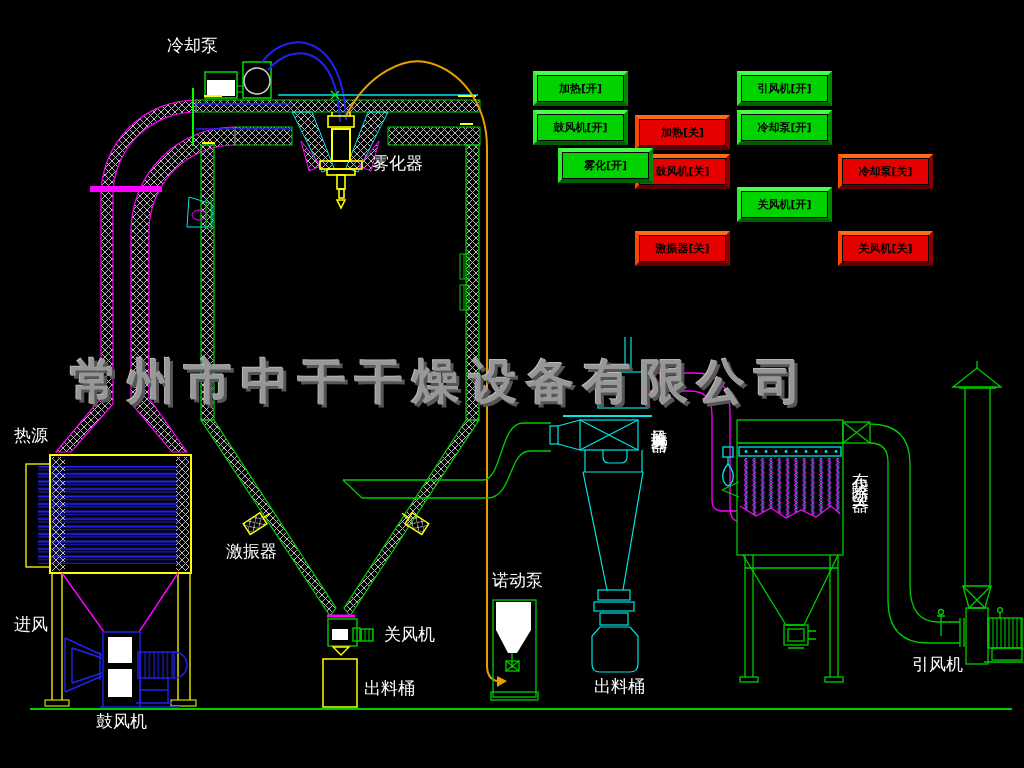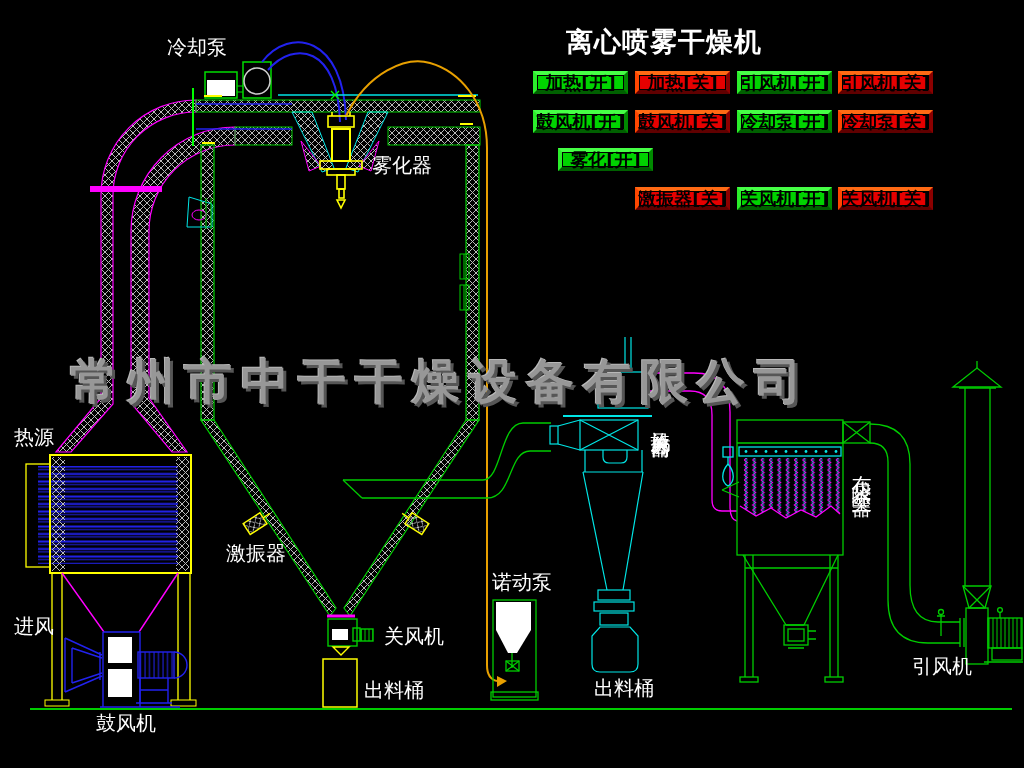--- a/index.html
+++ b/index.html
@@ -1,32 +1,32 @@
 <!DOCTYPE html>
 <html><head>
 <meta charset="utf-8">
 <style>
   html,body{margin:0;padding:0;background:#000;}
   #screen{position:relative;width:1024px;height:768px;background:#000;overflow:hidden;
           font-family:"DejaVu Sans","Liberation Sans",sans-serif;}
   #diagram{position:absolute;left:0;top:0;z-index:1;}
-  .dlabel{position:absolute;z-index:3;color:#fff;font-size:20px;line-height:1.1;white-space:nowrap;}
+  .dlabel{position:absolute;z-index:3;color:#fff;font-size:17px;line-height:1.1;white-space:nowrap;}
   .dlabel.vert{writing-mode:vertical-rl;letter-spacing:2px;}
   .dlabel.vert.wide{letter-spacing:6px;}
   #watermark{position:absolute;left:70px;top:350px;z-index:2;color:#979797;
              font-size:48px;font-weight:bold;letter-spacing:9px;white-space:nowrap;
              text-shadow:3px 3px 0 #565656,-1px -1px 0 #b8b8b8;}
   #title{position:absolute;left:566px;top:24px;z-index:4;color:#fff;
          font-size:27px;font-weight:bold;letter-spacing:1px;white-space:nowrap;}
-  .btn{position:absolute;z-index:4;width:95px;height:23px;box-sizing:border-box;
+  .btn{position:absolute;z-index:4;width:95px;height:35px;box-sizing:border-box;
        border-style:solid;border-width:4px;display:flex;align-items:center;justify-content:center;
-       color:#000;font-size:18px;font-weight:bold;cursor:pointer;
+       color:#000;font-size:11px;font-weight:bold;cursor:pointer;
        box-shadow:inset 0 0 0 1px #000;white-space:nowrap;}
   .btn.on{background:#00d300;border-color:#46ff46 #008a00 #006000 #2bee2b;}
-  .btn.off{background:#e60000;border-color:#ff6a14 #8c0000 #600000 #ff4600;}
+  .btn.off{background:#e60000;border-color:#ff6a14 #8c0000 #600000 #ff4600;margin-top:44px;}
 </style>
 </head>
 <body>
 
 <div id="screen">
 
   <svg id="diagram" width="1024" height="768" viewBox="0 0 1024 768">
     <defs>
       <pattern id="hx" width="7" height="7" patternUnits="userSpaceOnUse">
         <path d="M0 0L7 7M7 0L0 7" stroke="#b9b9b9" stroke-width="1" fill="none"></path>
@@ -277,26 +277,24 @@
   <div class="dlabel" style="left:96px;top:712px">鼓风机</div>
   <div class="dlabel" style="left:226px;top:542px">激振器</div>
   <div class="dlabel" style="left:384px;top:625px">关风机</div>
   <div class="dlabel" style="left:364px;top:679px">出料桶</div>
   <div class="dlabel" style="left:492px;top:571px">诺动泵</div>
   <div class="dlabel vert" style="left:650px;top:415px">旋风分离器</div>
   <div class="dlabel" style="left:594px;top:677px">出料桶</div>
   <div class="dlabel vert wide" style="left:851px;top:459px">布袋除尘器</div>
   <div class="dlabel" style="left:912px;top:655px">引风机</div>
 
-  <div id="title">离心喷雾干燥机</div>
 
   <div class="btn on" style="left:533px;top:71px">加热[开]</div>
   <div class="btn off" style="left:635px;top:71px">加热[关]</div>
   <div class="btn on" style="left:737px;top:71px">引风机[开]</div>
-  <div class="btn off" style="left:838px;top:71px">引风机[关]</div>
 
   <div class="btn off" style="left:635px;top:110px">鼓风机[关]</div>
   <div class="btn on" style="left:533px;top:110px">鼓风机[开]</div>
   <div class="btn on" style="left:737px;top:110px">冷却泵[开]</div>
   <div class="btn off" style="left:838px;top:110px">冷却泵[关]</div>
 
   <div class="btn on" style="left:558px;top:148px">雾化[开]</div>
 
   <div class="btn off" style="left:635px;top:187px">激振器[关]</div>
   <div class="btn off" style="left:838px;top:187px">关风机[关]</div>

